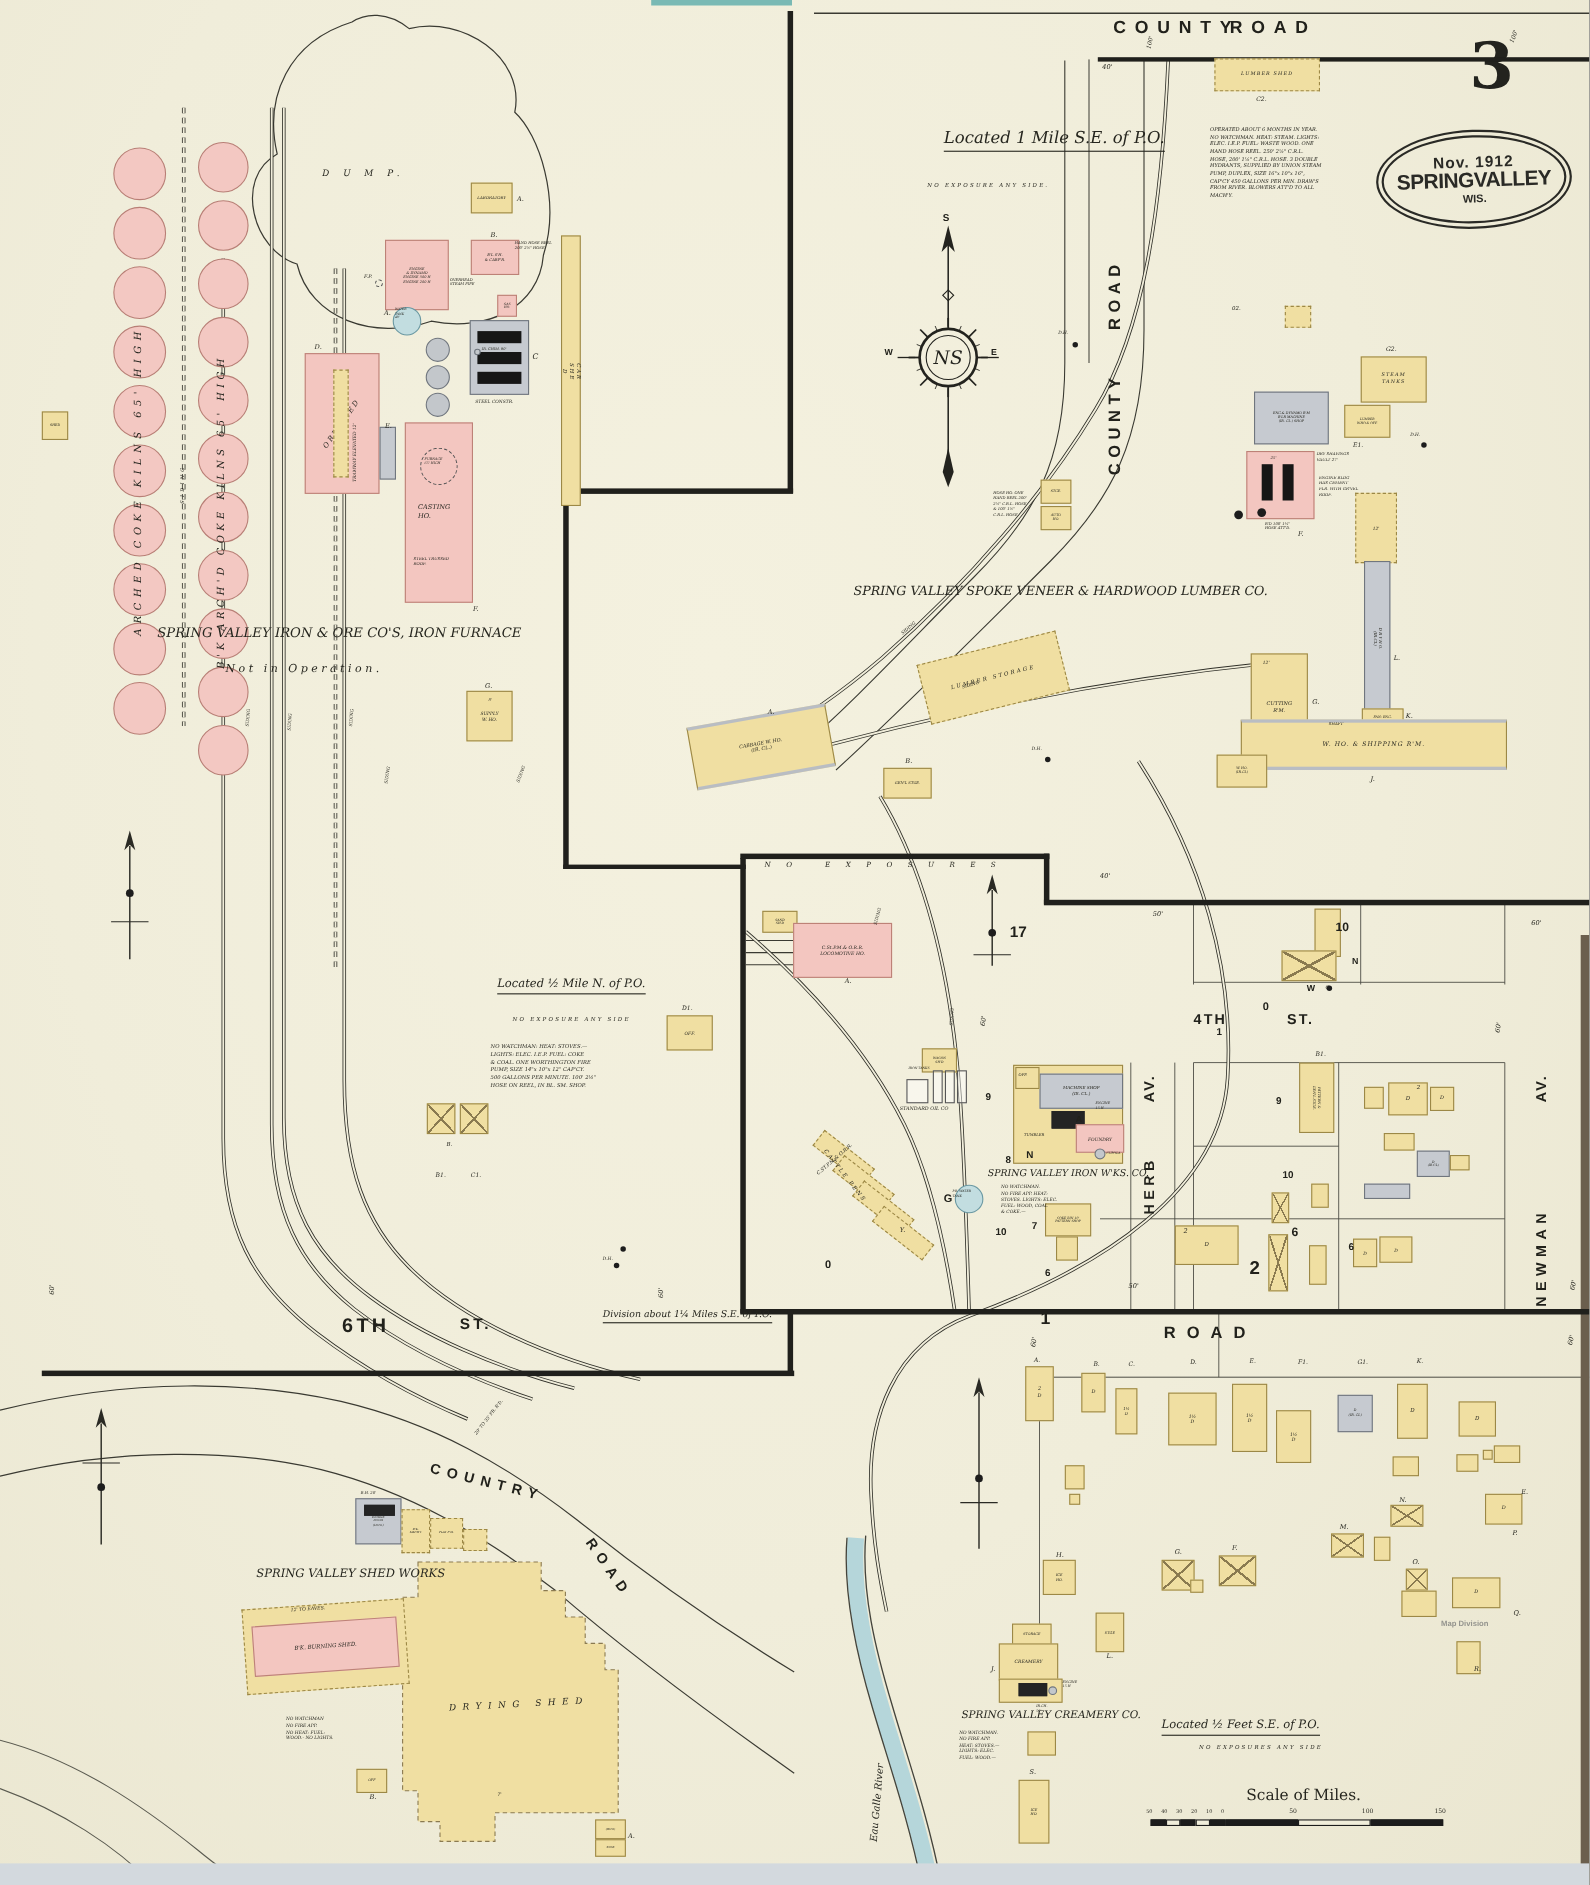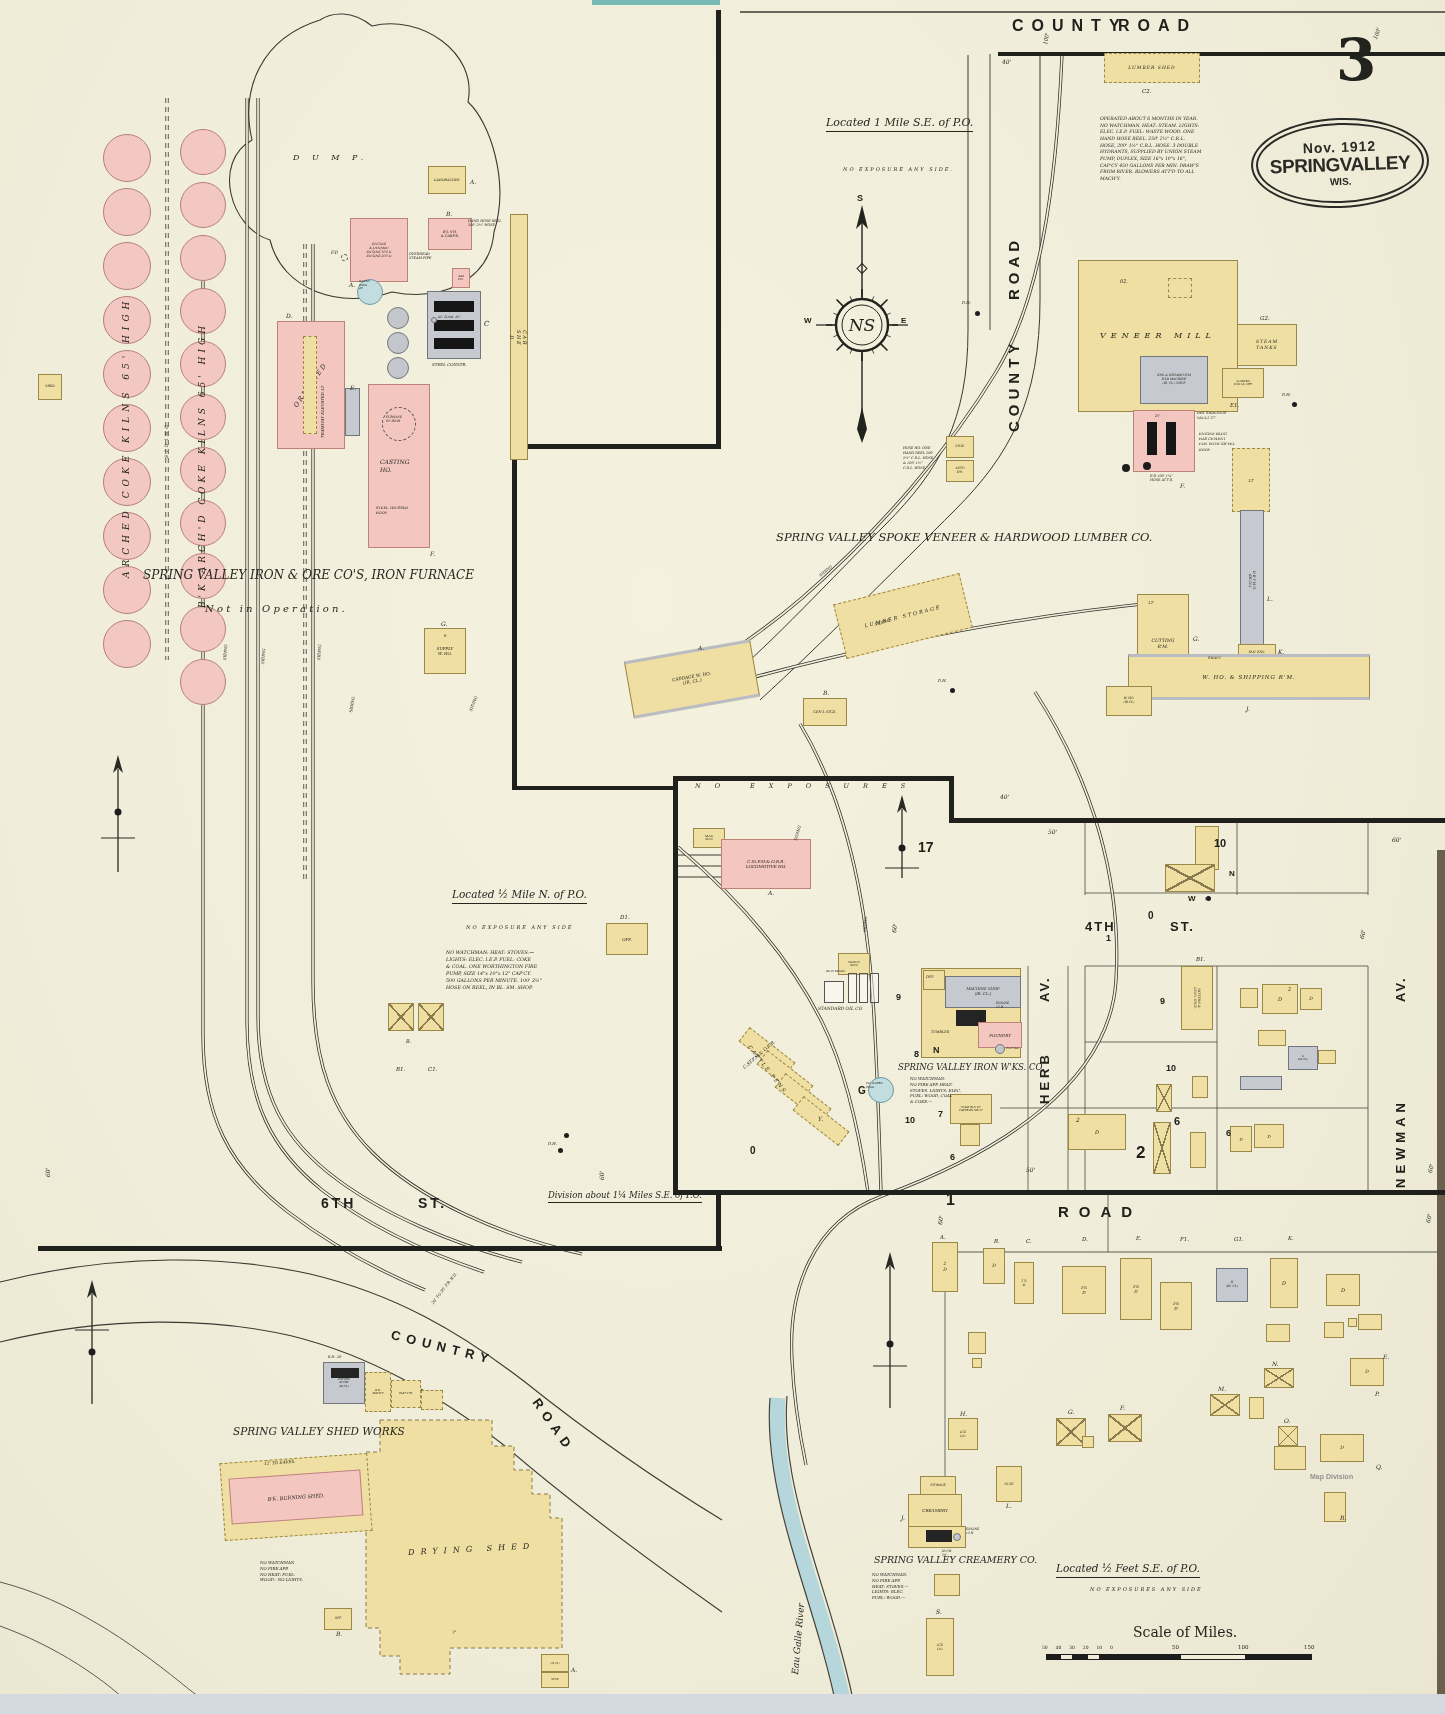--- a/index.html
+++ b/index.html
@@ -207,21 +207,20 @@
     <div class="bld f-y dashed" style="left: 303px; top: 336px; width: 14px; height: 98px;"></div>
     <div class="bld f-g" style="left: 345px; top: 388px; width: 15px; height: 48px;"></div>
     <div class="bld f-p" style="left: 368px; top: 384px; width: 62px; height: 164px;"></div>
     <div class="bld f-y" style="left: 424px; top: 628px; width: 42px; height: 46px;"><span style="font-size: 4px; white-space: pre-line;">SUPPLY
 W. HO.</span></div>
     <div class="bld f-y" style="left: 38px; top: 374px; width: 24px; height: 26px;"><span style="font-size: 3px; white-space: pre-line;">SHED</span></div>
     <div class="bld f-y" style="left: 606px; top: 923px; width: 42px; height: 32px;"><span style="font-size: 4px; white-space: pre-line;">OFF.</span></div>
     <div class="bld f-y xmark" style="left: 388px; top: 1003px; width: 26px; height: 28px;"></div>
     <div class="bld f-y xmark" style="left: 418px; top: 1003px; width: 26px; height: 28px;"></div>
     <div class="bld f-y dashed" style="left: 1104px; top: 53px; width: 96px; height: 30px;"><span style="font-size: 4.5px; letter-spacing: 1px; white-space: pre-line;">LUMBER SHED</span></div>
-    <div class="bld f-y" style="left: 1078px; top: 260px; width: 160px; height: 152px;"><span style="font-size: 8px; letter-spacing: 5px; white-space: pre-line;">VENEER MILL</span></div>
     <div class="bld f-y dashed" style="left: 1168px; top: 278px; width: 24px; height: 20px;"></div>
     <div class="bld f-y" style="left: 1237px; top: 324px; width: 60px; height: 42px;"><span style="font-size: 4.5px; letter-spacing: 1px; white-space: pre-line;">STEAM
 TANKS</span></div>
     <div class="bld f-g" style="left: 1140px; top: 356px; width: 68px; height: 48px;"><span style="font-size: 3px; white-space: pre-line;">ENG.&amp; DYNAMO R'M
 B'LR MACHINE
 (IR. CL.) SHOP</span></div>
     <div class="bld f-p" style="left: 1133px; top: 410px; width: 62px; height: 62px;"><div class="bar" style="left: 22%; top: 18%; width: 16%; height: 55%;"></div><div class="bar" style="left: 54%; top: 18%; width: 16%; height: 55%;"></div></div>
     <div class="bld f-y" style="left: 1222px; top: 368px; width: 42px; height: 30px;"><span style="font-size: 2.8px; white-space: pre-line;">LUMBER
 W.HO.&amp; OFF.</span></div>
     <div class="bld f-y dashed" style="left: 1232px; top: 448px; width: 38px; height: 64px;"><span style="font-size: 4px; white-space: pre-line;">12'</span></div>
@@ -372,39 +371,39 @@
     <div class="circ c-k" style="left: 557.5px; top: 1147.5px; width: 5px; height: 5px;"></div>
     <div class="circ c-k" style="left: 974.5px; top: 310.5px; width: 5px; height: 5px;"></div>
     <div class="circ c-k" style="left: 1291.5px; top: 401.5px; width: 5px; height: 5px;"></div>
     <div class="circ c-k" style="left: 949.5px; top: 687.5px; width: 5px; height: 5px;"></div>
     <div class="circ c-k" style="left: 1205.5px; top: 895.5px; width: 5px; height: 5px;"></div>
     <div class="circ c-k" style="left: 563.5px; top: 1132.5px; width: 5px; height: 5px;"></div>
     <div class="lbl print" style="left: 1012px; top: 18px; font-size: 16px; letter-spacing: 8px;">COUNTY</div>
     <div class="lbl print" style="left: 1118px; top: 18px; font-size: 16px; letter-spacing: 8px;">ROAD</div>
     <div class="lbl print" style="left: 1006px; top: 300px; font-size: 15px; letter-spacing: 5px; transform: rotate(-90deg);">ROAD</div>
     <div class="lbl print" style="left: 1006px; top: 432px; font-size: 15px; letter-spacing: 5px; transform: rotate(-90deg);">COUNTY</div>
-    <div class="lbl print" style="left: 321px; top: 1196px; font-size: 14px; letter-spacing: 3px;">6TH</div>
+    <div class="lbl print" style="left: 311px; top: 1196px; font-size: 18px; letter-spacing: 3px;">6TH</div>
     <div class="lbl print" style="left: 418px; top: 1196px; font-size: 14px; letter-spacing: 3px;">ST.</div>
     <div class="lbl print" style="left: 1085px; top: 920px; font-size: 13px; letter-spacing: 2px;">4TH</div>
     <div class="lbl print" style="left: 1170px; top: 920px; font-size: 13px; letter-spacing: 2px;">ST.</div>
     <div class="lbl print" style="left: 1058px; top: 1204px; font-size: 15px; letter-spacing: 10px;">ROAD</div>
     <div class="lbl print" style="left: 393px; top: 1328px; font-size: 13px; letter-spacing: 6px; transform: rotate(14deg);">COUNTRY</div>
     <div class="lbl print" style="left: 541px; top: 1396px; font-size: 13px; letter-spacing: 6px; transform: rotate(55deg);">ROAD</div>
     <div class="lbl print" style="left: 1038px; top: 1104px; font-size: 13px; letter-spacing: 4px; transform: rotate(-90deg);">HERB</div>
     <div class="lbl print" style="left: 1038px; top: 1002px; font-size: 13px; letter-spacing: 2px; transform: rotate(-90deg);">AV.</div>
     <div class="lbl print" style="left: 1394px; top: 1188px; font-size: 13px; letter-spacing: 5px; transform: rotate(-90deg);">NEWMAN</div>
     <div class="lbl print" style="left: 1394px; top: 1002px; font-size: 13px; letter-spacing: 2px; transform: rotate(-90deg);">AV.</div>
     <div class="lbl" style="left: 293px; top: 153px; font-size: 8px; letter-spacing: 5px;">D U M P.</div>
     <div class="lbl" style="left: 143px; top: 568px; font-size: 12px;">SPRING VALLEY IRON &amp; ORE CO'S, IRON FURNACE</div>
     <div class="lbl" style="left: 205px; top: 602px; font-size: 10px;">N o t   i n   O p e r a t i o n .</div>
     <div class="lbl" style="left: 776px; top: 530px; font-size: 11.5px;">SPRING VALLEY SPOKE VENEER &amp; HARDWOOD LUMBER CO.</div>
     <div class="lbl" style="left: 898px; top: 1062px; font-size: 8.5px;">SPRING VALLEY IRON W'KS. CO.</div>
     <div class="lbl" style="left: 874px; top: 1554px; font-size: 9.5px;">SPRING VALLEY CREAMERY CO.</div>
     <div class="lbl" style="left: 233px; top: 1425px; font-size: 10.5px;">SPRING VALLEY SHED WORKS</div>
-    <div class="lbl u" style="left: 826px; top: 116px; font-size: 11px;">Located 1 Mile S.E. of P.O.</div>
+    <div class="lbl u" style="left: 858px; top: 116px; font-size: 15px;">Located 1 Mile S.E. of P.O.</div>
     <div class="lbl" style="left: 843px; top: 166px; font-size: 5px; letter-spacing: 2px;">NO EXPOSURE ANY SIDE.</div>
     <div class="lbl u" style="left: 452px; top: 888px; font-size: 10.5px;">Located ½ Mile N. of P.O.</div>
     <div class="lbl" style="left: 466px; top: 924px; font-size: 5px; letter-spacing: 2px;">NO EXPOSURE ANY SIDE</div>
     <div class="lbl u" style="left: 1056px; top: 1562px; font-size: 10.5px;">Located ½ Feet S.E. of P.O.</div>
     <div class="lbl" style="left: 1090px; top: 1586px; font-size: 5px; letter-spacing: 2px;">NO EXPOSURES ANY SIDE</div>
     <div class="lbl u" style="left: 548px; top: 1190px; font-size: 8.5px;">Division about 1¼ Miles S.E. of P.O.</div>
     <div class="lbl" style="left: 695px; top: 782px; font-size: 6.5px; letter-spacing: 14px;">NO EXPOSURES</div>
     <div class="lbl stampgray" style="left: 1310px; top: 1472px; font-size: 7px;">Map Division</div>
     <div class="lbl" style="left: 790px; top: 1674px; font-size: 9px; transform: rotate(-85deg);">Eau Galle River</div>
     <div class="lbl" style="left: 121px; top: 578px; font-size: 9px; letter-spacing: 5px; transform: rotate(-90deg);">ARCHED COKE KILNS 65' HIGH</div>

